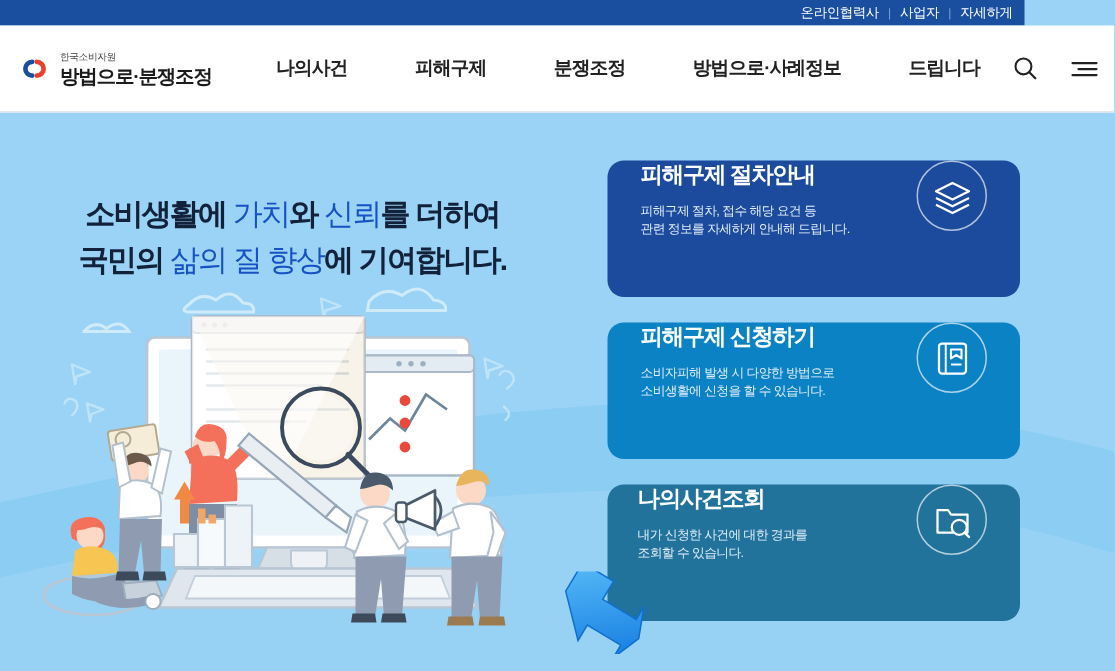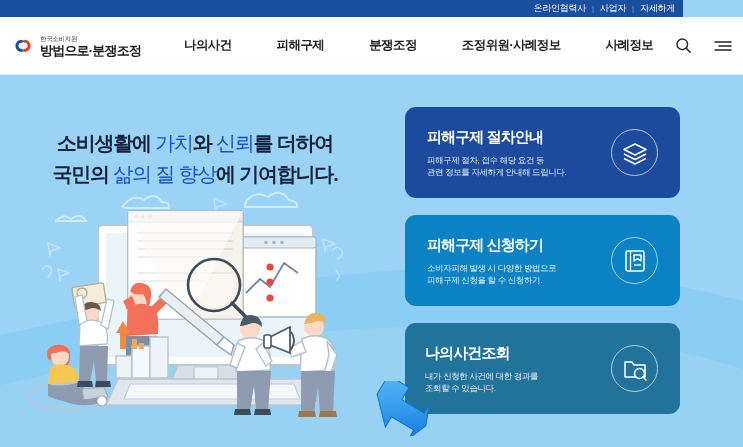--- a/index.html
+++ b/index.html
@@ -66,21 +66,21 @@
   }
   .headline b { color:#1752c4; font-weight:normal; }
 
   .illus { position:absolute; left:18px; top:105px; width:380px; height:255px; }
 
   
   .cards { position:absolute; right:63px; top:31px; width:275px; }
   .card {
     position:relative; width:275px; height:91px;
     border-radius:11px;
-    display:flex; align-items:center;
+    display:flex; 
     padding-left:22px;
     margin-bottom:17px;
     cursor:pointer;
     gap:27px;
   }
   .card-text { flex:1; }
   .card-title {
     font-size:15px; font-weight:bold; color:#ffffff;
     letter-spacing:-0.9px; line-height:20px; margin-bottom:7px;
   }
@@ -123,22 +123,22 @@
       <div class="logo-txt">
         <div class="logo-sub">한국소비자원</div>
         <div class="logo-main">방법으로·분쟁조정</div>
       </div>
     </div>
 
     <div class="nav">
       <a class="nav-item" href="#">나의사건</a>
       <a class="nav-item" href="#">피해구제</a>
       <a class="nav-item" href="#">분쟁조정</a>
-      <a class="nav-item" href="#">조정위원·사례정보</a>
-      <a class="nav-item" href="#">사례정보</a>
+      <a class="nav-item" href="#">방법으로·사례정보</a>
+      <a class="nav-item" href="#">드립니다</a>
     </div>
 
     <div class="header-icons">
       <div class="icon-btn">
         <svg width="17" height="17" viewBox="0 0 17 17">
           <circle cx="7.3" cy="7.3" r="5.3" fill="none" stroke="#222" stroke-width="1.4"></circle>
           <line x1="11.2" y1="11.2" x2="15.2" y2="15.2" stroke="#222" stroke-width="1.5" stroke-linecap="round"></line>
         </svg>
       </div>
       <div class="icon-btn">
@@ -305,21 +305,21 @@
             <polyline points="2,14 13,19.5 24,14" fill="none" stroke="#ffffff" stroke-width="1.5" stroke-linejoin="round"></polyline>
             <polyline points="2,18.5 13,24 24,18.5" fill="none" stroke="#ffffff" stroke-width="1.5" stroke-linejoin="round"></polyline>
           </svg>
         </div>
       </div>
 
       <div class="card" style="background:#0b82c4;">
         <div class="card-text">
           <div class="card-title">피해구제 신청하기</div>
           <div class="card-desc">소비자피해 발생 시 다양한 방법으로
-피해구제 신청을 할 수 신청하기.</div>
+소비생활에 신청을 할 수 있습니다.</div>
         </div>
         <div class="card-icon">
           <svg width="26" height="26" viewBox="0 0 26 26">
             <rect x="4" y="3" width="18" height="20" rx="2" fill="none" stroke="#ffffff" stroke-width="1.5"></rect>
             <line x1="8.5" y1="3" x2="8.5" y2="23" stroke="#ffffff" stroke-width="1.3"></line>
             <path d="M12 7 h7 v6 l-3.5 -2.4 l-3.5 2.4z" fill="none" stroke="#ffffff" stroke-width="1.4" stroke-linejoin="round"></path>
             <line x1="12" y1="17" x2="19" y2="17" stroke="#ffffff" stroke-width="1.3"></line>
           </svg>
         </div>
       </div>

